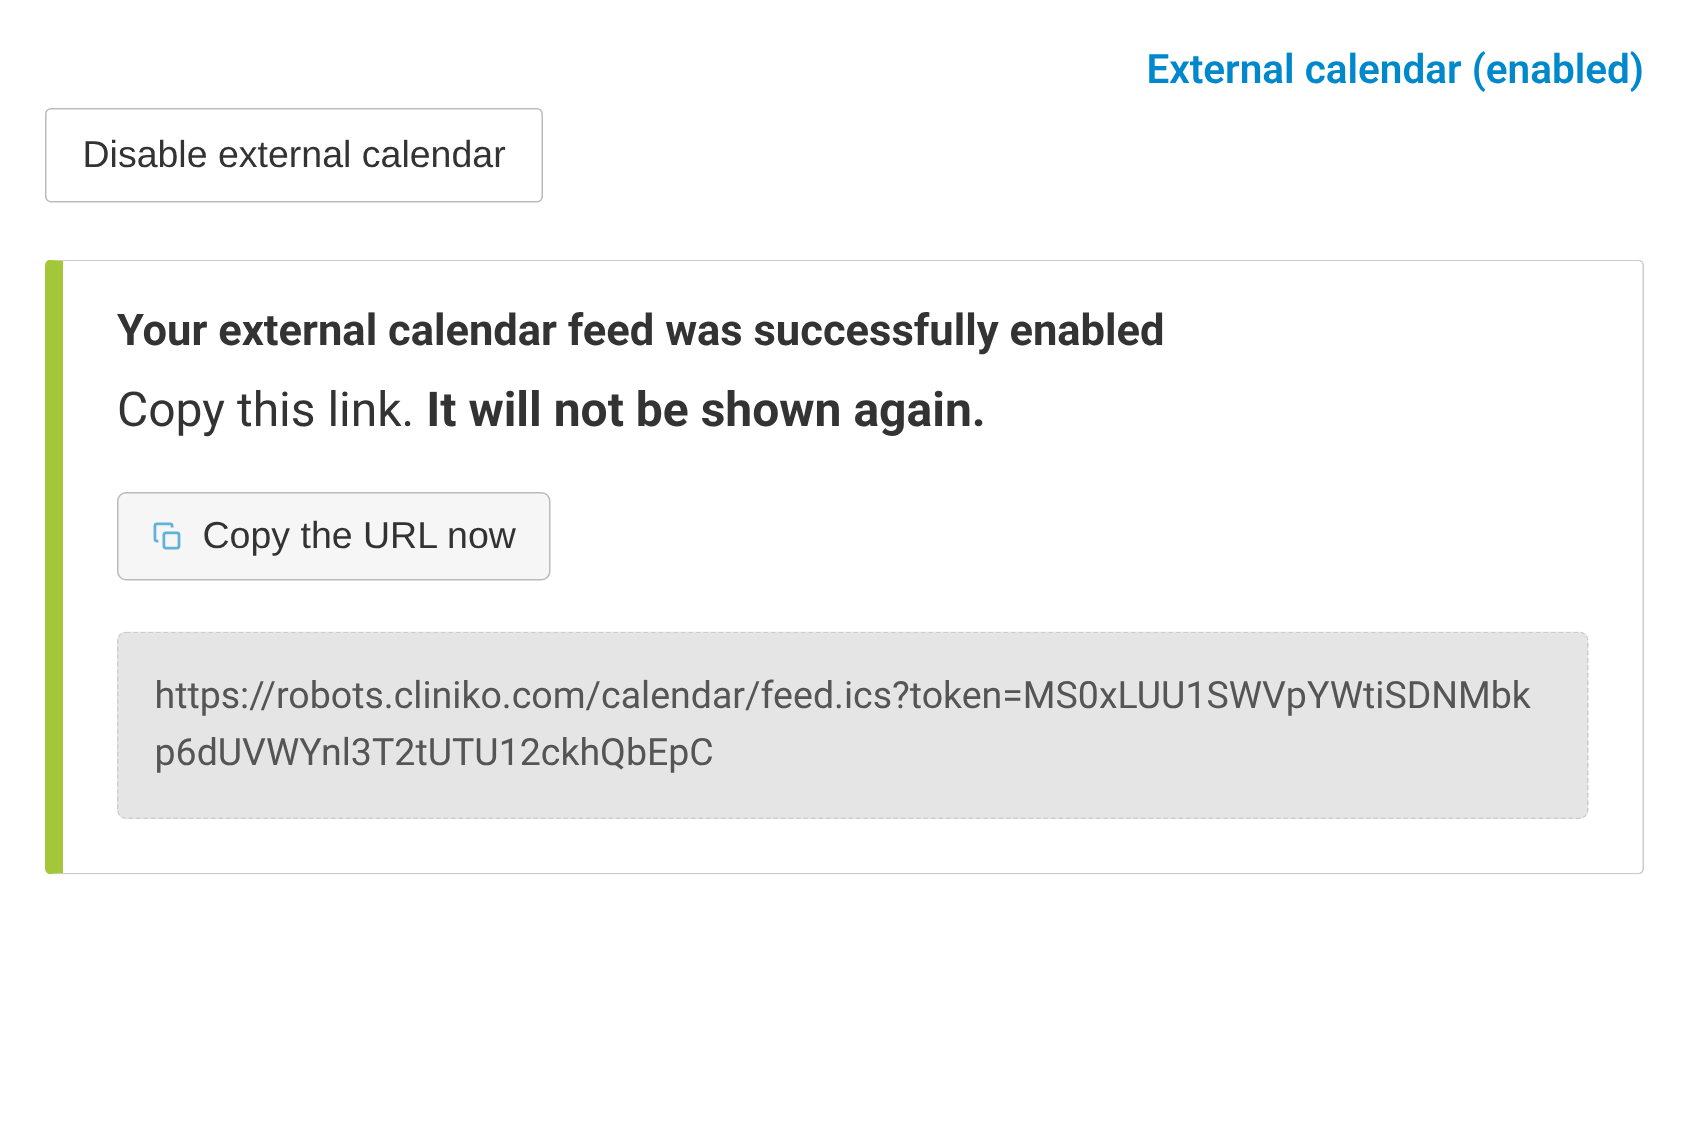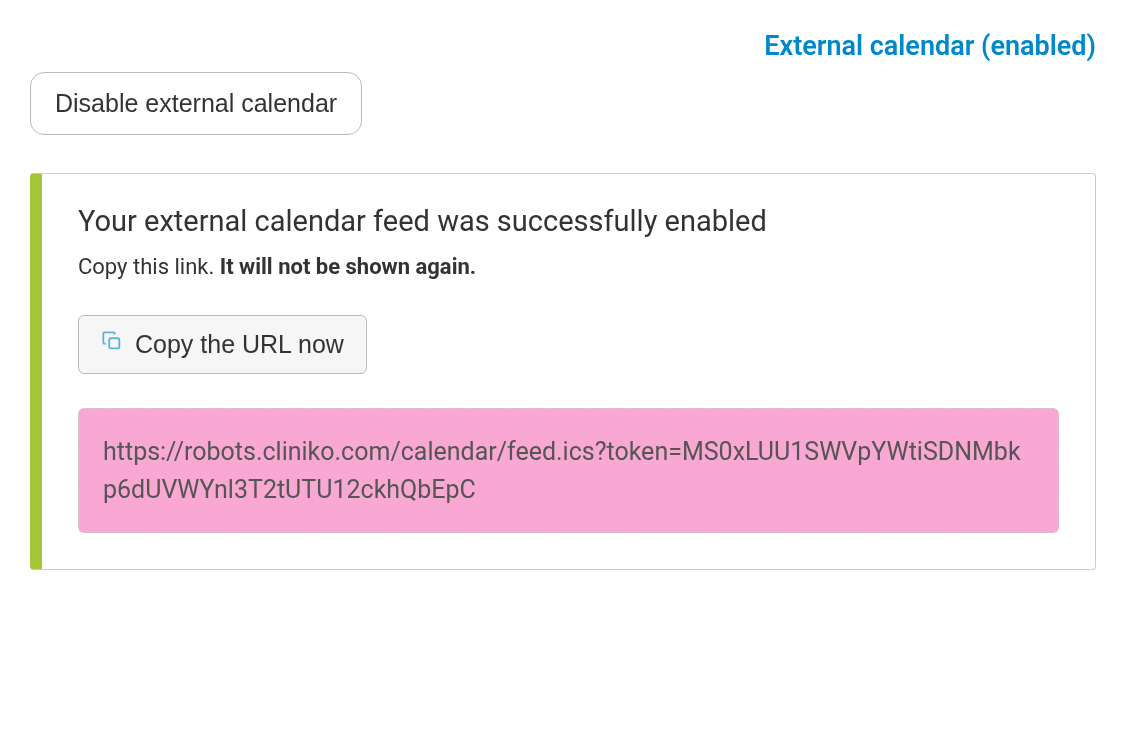--- a/index.html
+++ b/index.html
@@ -27,47 +27,48 @@
       line-height: 1.5;
       margin-bottom: 28px;
     }
     .disable-button {
       display: inline-block;
       padding: 16px 24px;
       font-size: 25px;
       color: #333333;
       background: #ffffff;
       border: 1.5px solid #bbbbbb;
-      border-radius: 14px;
+      border-radius: 4px;
       cursor: pointer;
       margin-bottom: 38px;
     }
     .success-panel {
       border: 1px solid #cccccc;
       border-left: 12px solid #a4c639;
       border-radius: 4px;
       padding: 30px 36px 36px 36px;
       background: #ffffff;
     }
     .panel-title {
       font-size: 29px;
-      font-weight: 400;
+      font-weight: 700;
       color: #333333;
       margin-bottom: 16px;
     }
     .panel-subtext {
-      font-size: 22px;
+      font-size: 32px;
       color: #333333;
       margin-bottom: 36px;
     }
     .panel-subtext strong {
       font-weight: 700;
     }
     .copy-button {
       display: inline-flex;
+      align-items: center;
       padding: 14px 22px;
       font-size: 25px;
       color: #333333;
       background: #f6f6f6;
       border: 1.5px solid #bbbbbb;
       border-radius: 6px;
       cursor: pointer;
       margin-bottom: 34px;
     }
     .copy-button svg {
@@ -79,21 +80,21 @@
       stroke-width: 2;
     }
     .url-box {
       border: 1.5px dashed #cccccc;
       border-radius: 6px;
       padding: 24px 24px;
       font-size: 25px;
       color: #555555;
       word-break: break-all;
       line-height: 1.5;
-      background: #f9a8d4;
+      background: #e5e5e5;
     }
   </style>
 </head>
 <body>
 
 <div>
   <h2 class="section-heading">External calendar (enabled)</h2>
   <button class="disable-button">Disable external calendar</button>
 
   <div class="success-panel">

